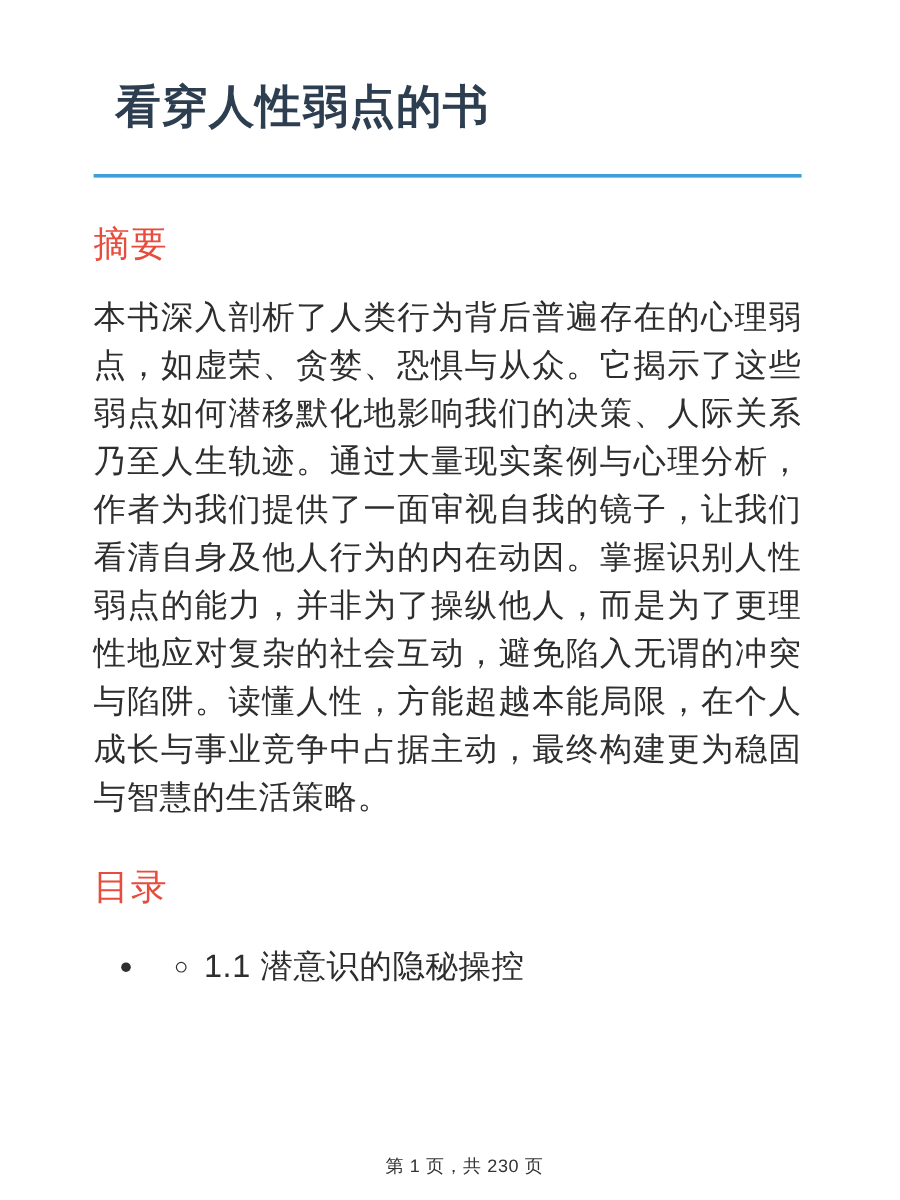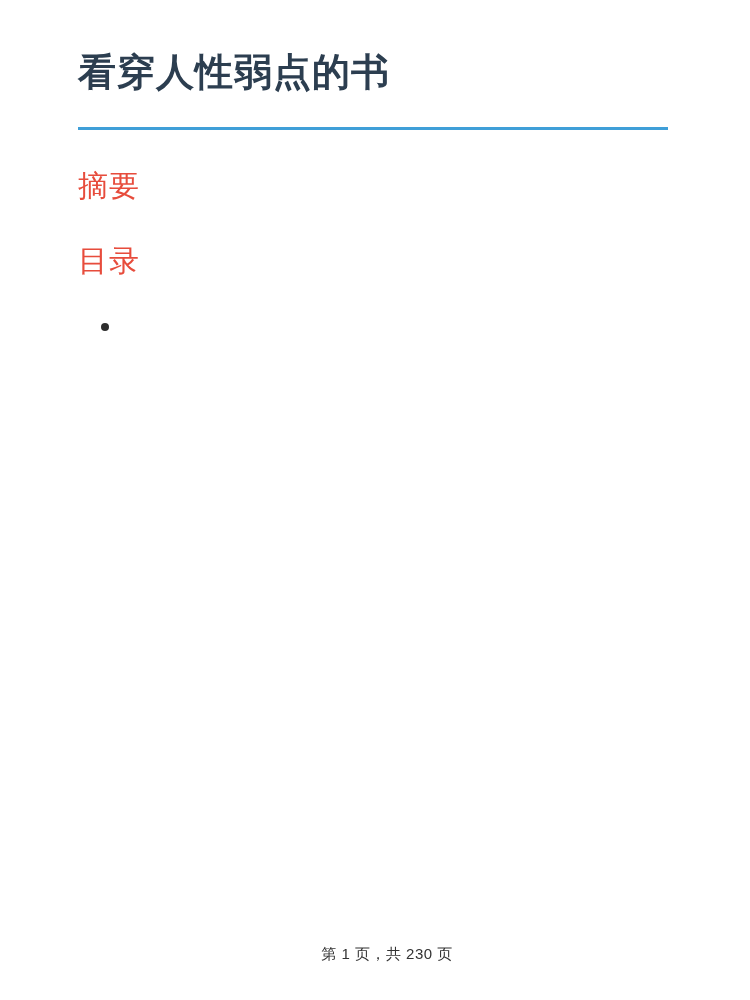--- a/index.html
+++ b/index.html
@@ -15,21 +15,21 @@
     overflow: hidden;
   }
   .page {
     box-sizing: border-box;
     width: 750px;
     height: 1000px;
     padding: 0 82px 0 78px;
     position: relative;
   }
   .page-title {
-    margin: 0;
+    margin: 18px;
     padding-top: 48px;
     font-size: 38px;
     line-height: 1.3;
     font-weight: 700;
     color: #2c3e50;
     letter-spacing: 1px;
   }
   .title-divider {
     margin: 30px 0 0 0;
     border: none;
@@ -85,23 +85,29 @@
 <body>
 
 <div class="page">
 
   <h1 class="page-title">看穿人性弱点的书</h1>
 
   <hr class="title-divider">
 
   <h2 class="section-heading">摘要</h2>
 
+  <p class="summary-paragraph">本书深入剖析了人类行为背后普遍存在的心理弱点，如虚荣、贪婪、恐惧与从众。它揭示了这些弱点如何潜移默化地影响我们的决策、人际关系乃至人生轨迹。通过大量现实案例与心理分析，作者为我们提供了一面审视自我的镜子，让我们看清自身及他人行为的内在动因。掌握识别人性弱点的能力，并非为了操纵他人，而是为了更理性地应对复杂的社会互动，避免陷入无谓的冲突与陷阱。读懂人性，方能超越本能局限，在个人成长与事业竞争中占据主动，最终构建更为稳固与智慧的生活策略。</p>
 
   <h2 class="section-heading toc-heading">目录</h2>
 
   <ul class="toc-list">
     <li>
+      <ul class="toc-sublist">
+        <li>
+          <span>1.1 潜意识的隐秘操控</span>
+        </li>
+      </ul>
     </li>
   </ul>
 
   <div class="page-footer">第 1 页，共 230 页</div>
 
 </div>
 
 </body></html>

